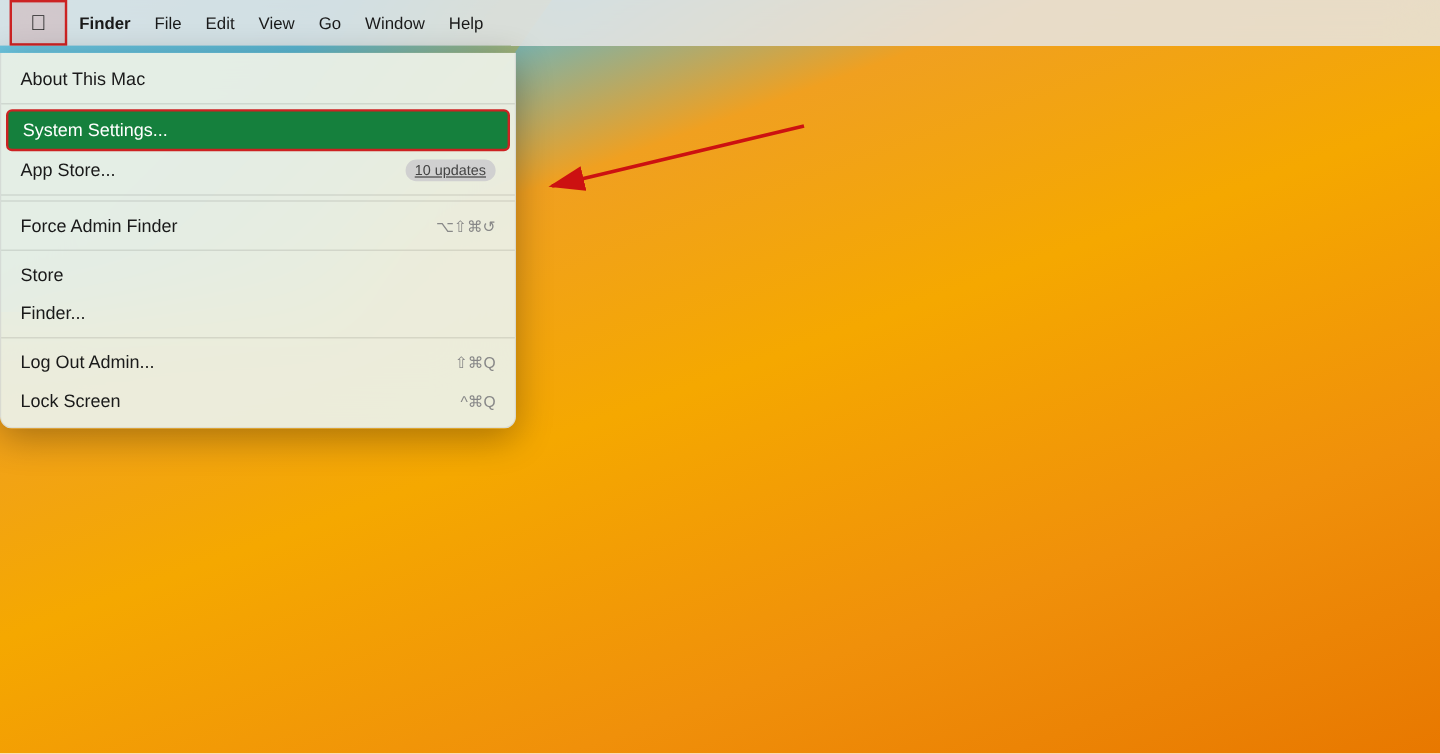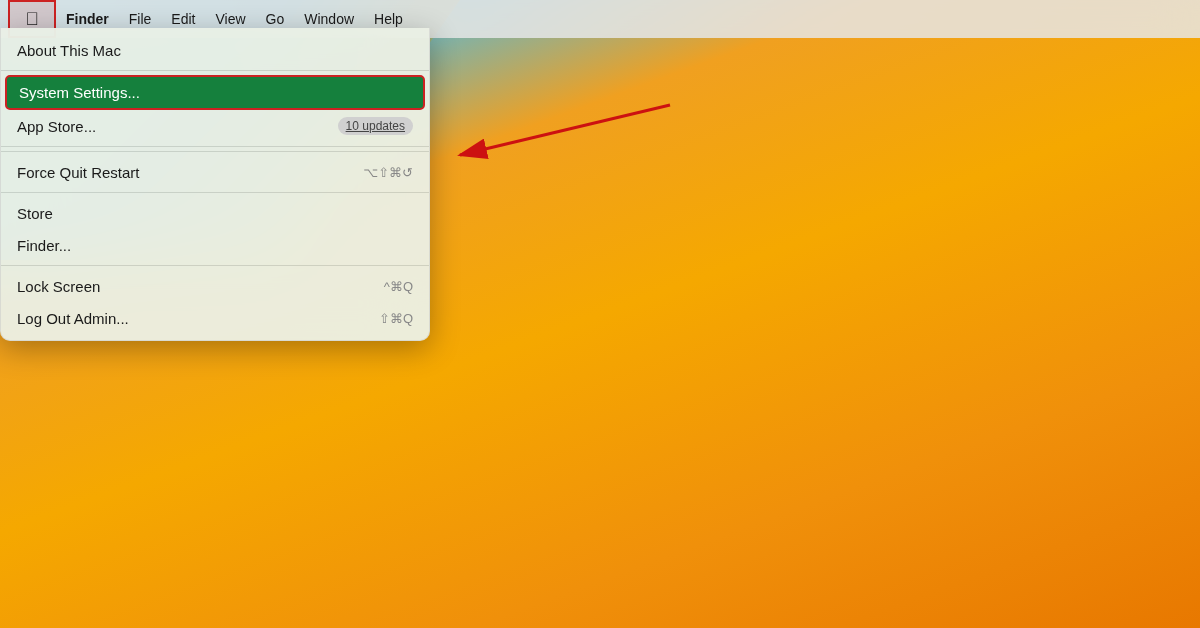--- a/index.html
+++ b/index.html
@@ -72,21 +72,21 @@
       border-radius: 4px;
     }
 
     .menubar-item.finder-item {
       font-weight: 600;
     }
 
     
     .apple-menu {
       position: absolute;
-      top: 28px;
+      top: 44px;
       left: 0;
       width: 430px;
       background: rgba(235, 240, 230, 0.95);
       backdrop-filter: blur(30px);
       border-radius: 0 0 10px 10px;
       box-shadow: 0 8px 30px rgba(0,0,0,0.3);
       z-index: 200;
       padding: 6px 0;
       border: 1px solid rgba(200,200,200,0.5);
       border-top: none;
@@ -198,45 +198,45 @@
     <span>App Store...</span>
     <span class="badge">10 updates</span>
   </div>
 
   <div class="menu-separator"></div>
 
 
   <div class="menu-separator"></div>
 
   <div class="menu-item">
-    <span>Force Quit Restart</span>
+    <span>Force Admin Finder</span>
     <span class="shortcut">⌥⇧⌘↺</span>
   </div>
 
   <div class="menu-separator"></div>
 
   <div class="menu-item">
     <span>Store</span>
   </div>
 
   <div class="menu-item">
     <span>Finder...</span>
   </div>
 
 
   <div class="menu-separator"></div>
+
+  <div class="menu-item">
+    <span>Log Out Admin...</span>
+    <span class="shortcut">⇧⌘Q</span>
+  </div>
 
   <div class="menu-item">
     <span>Lock Screen</span>
     <span class="shortcut">^⌘Q</span>
-  </div>
-
-  <div class="menu-item">
-    <span>Log Out Admin...</span>
-    <span class="shortcut">⇧⌘Q</span>
   </div>
 
 </div>
 
 <svg class="annotation-arrow" viewBox="0 0 250 140" xmlns="http://www.w3.org/2000/svg">
   <defs>
     <marker id="arrowhead" markerWidth="10" markerHeight="7" refX="9" refY="3.5" orient="auto">
       <polygon points="0 0, 10 3.5, 0 7" fill="#cc1111"></polygon>
     </marker>
   </defs>

